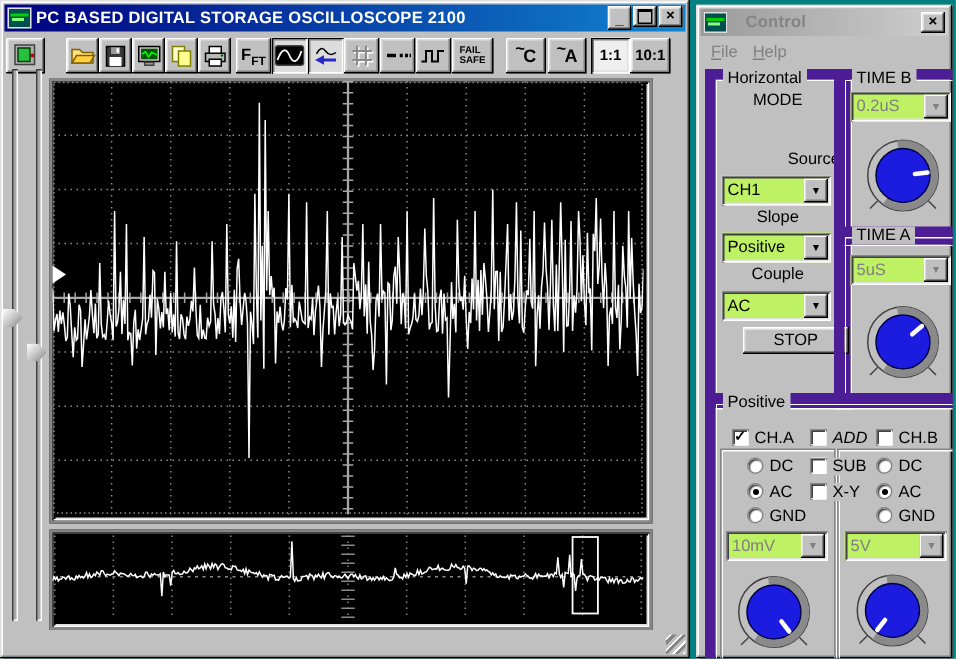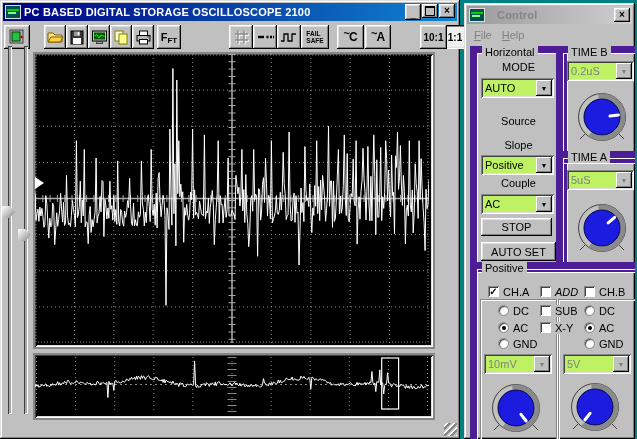--- a/index.html
+++ b/index.html
@@ -13,21 +13,21 @@
   .tb-title.inactive{color:#848484;margin-left:12px;}
   .tb-btns{margin-left:auto;display:flex;gap:1px;}
   .tb-btn{width:16px;height:14px;background:#c0c0c0;box-shadow:inset -1px -1px 0 #000,inset 1px 1px 0 #fff,inset -2px -2px 0 #808080,inset 2px 2px 0 #dfdfdf;display:flex;align-items:center;justify-content:center;font-size:10px;font-weight:bold;line-height:8px;}
   .glyph-min{align-items:flex-end;padding-bottom:2px;}
   .box-glyph{width:8px;height:7px;border:1px solid #000;border-top:2px solid #000;}
   .appicon{width:14px;height:12px;background:#005050;border:1px solid #dfdfdf;position:relative;flex:none;}
   .appicon i{position:absolute;left:1px;right:1px;top:3px;height:2px;background:#00d000;}
   .appicon b{position:absolute;left:2px;top:6px;width:8px;height:2px;background:#80ff80;}
   .toolbar{position:absolute;left:0;top:25px;height:24px;right:0;}
   .tbtn{position:absolute;top:0;height:24px;display:flex;align-items:center;justify-content:center;}
-  .tbtn.checked{background:#dcdcdc;box-shadow:inset 1px 1px 0 #000,inset -1px -1px 0 #fff,inset 2px 2px 0 #808080,inset -2px -2px 0 #dfdfdf;margin-left:48px;}
+  .tbtn.checked{background:#dcdcdc;box-shadow:inset 1px 1px 0 #000,inset -1px -1px 0 #fff,inset 2px 2px 0 #808080,inset -2px -2px 0 #dfdfdf;}
   .tbtn svg{display:block;}
   .fftlab{font-weight:bold;font-size:11px;}
   .fftsub{font-size:8px;font-weight:bold;position:relative;top:3px;}
   .failsafe{font-size:6.5px;font-weight:bold;line-height:7px;text-align:left;}
   .tld{position:relative;top:-4px;font-size:11px;font-weight:bold;margin-right:-1px;}
   .biglet{font-size:12px;font-weight:bold;}
   .ratio{font-size:10px;font-weight:bold;}
   .crt{position:absolute;background:#000;box-shadow:inset 1px 1px 0 #404040,inset -1px -1px 0 #fff,inset 2px 2px 0 #000,inset -2px -2px 0 #dfdfdf;border:2px solid #868686;}
   .crt svg{position:absolute;left:0;top:0;}
   .slider-track{position:absolute;width:4px;background:#a8a8a8;box-shadow:inset 1px 1px 0 #404040,inset -1px -1px 0 #fff;}
@@ -244,37 +244,36 @@
       </div>
     </div>
     <div class="menu" style="left:10px;top:26px;text-align:center;">
       <span class="mi">File</span>
       <span class="mi">Help</span>
     </div>
 
     <div class="group" style="left:6px;top:43px;width:83px;height:212px;">
       <span class="glabel">Horizontal</span>
       <span class="clabel" style="top:8px;">MODE</span>
-      <div class="dd" style="left:4px;top:25px;width:73px;">
-        <span class="txt">AUTO</span>
-        <span class="btn">▼</span>
-      </div>
-      <span class="clabel" style="top:62px;">Source</span>
+      <span class="clabel" style="top:47px;text-align:right;">Source</span>
+      <div class="dd" style="left:4px;top:64px;width:73px;">
+        <span class="txt">CH1</span>
+        <span class="btn">▼</span>
+      </div>
       <span class="clabel" style="top:86px;">Slope</span>
       <div class="dd" style="left:4px;top:102px;width:73px;">
         <span class="txt">Positive</span>
         <span class="btn">▼</span>
       </div>
       <span class="clabel" style="top:124px;">Couple</span>
       <div class="dd" style="left:4px;top:141px;width:73px;">
         <span class="txt">AC</span>
         <span class="btn">▼</span>
       </div>
-      <div class="pbtn" style="left:4px;top:165px;width:71px;height:18px;text-align:center;">STOP</div>
-      <div class="pbtn" style="left:4px;top:189px;width:75px;height:19px;">AUTO SET</div>
+      <div class="pbtn" style="left:18px;top:165px;width:71px;height:18px;text-align:center;">STOP</div>
     </div>
 
     <div class="group" style="left:92px;top:43px;width:75px;height:103px;">
       <span class="glabel">TIME B</span>
       <div class="dd disabled" style="left:4px;top:8px;width:67px;">
         <span class="txt">0.2uS</span>
         <span class="btn">▼</span>
       </div>
       <svg class="knob" style="left:10px;top:35px;" width="58" height="58" viewBox="-29 -29 58 58">
         <line x1="-17" y1="17" x2="-22" y2="22" stroke="#404040"></line>

